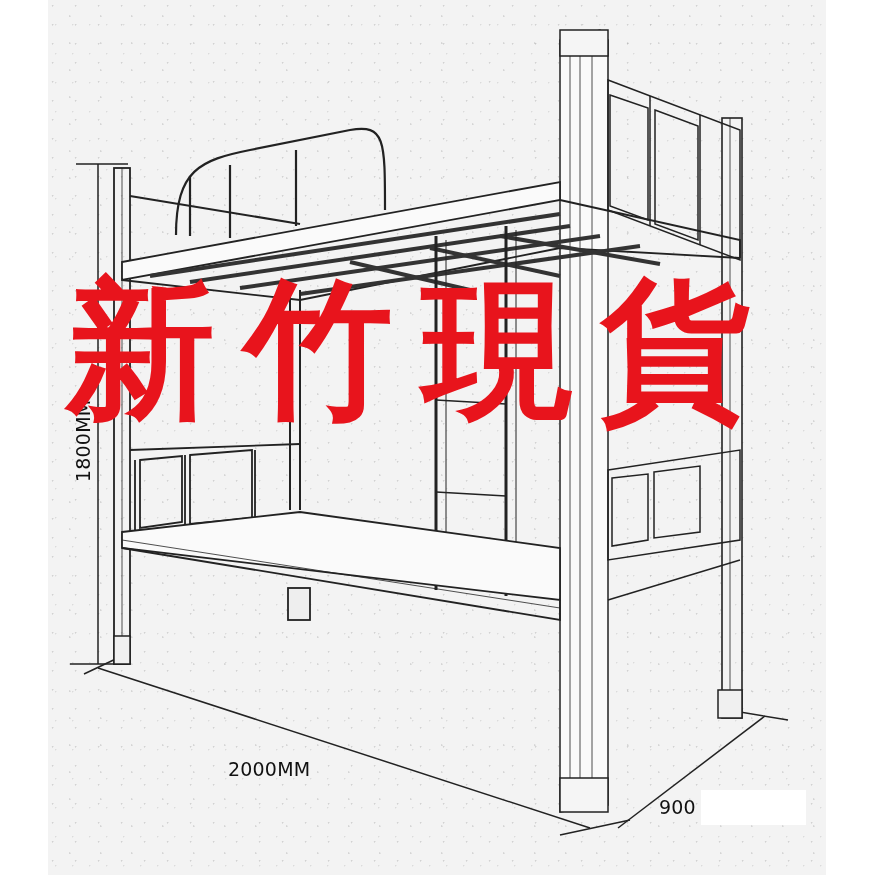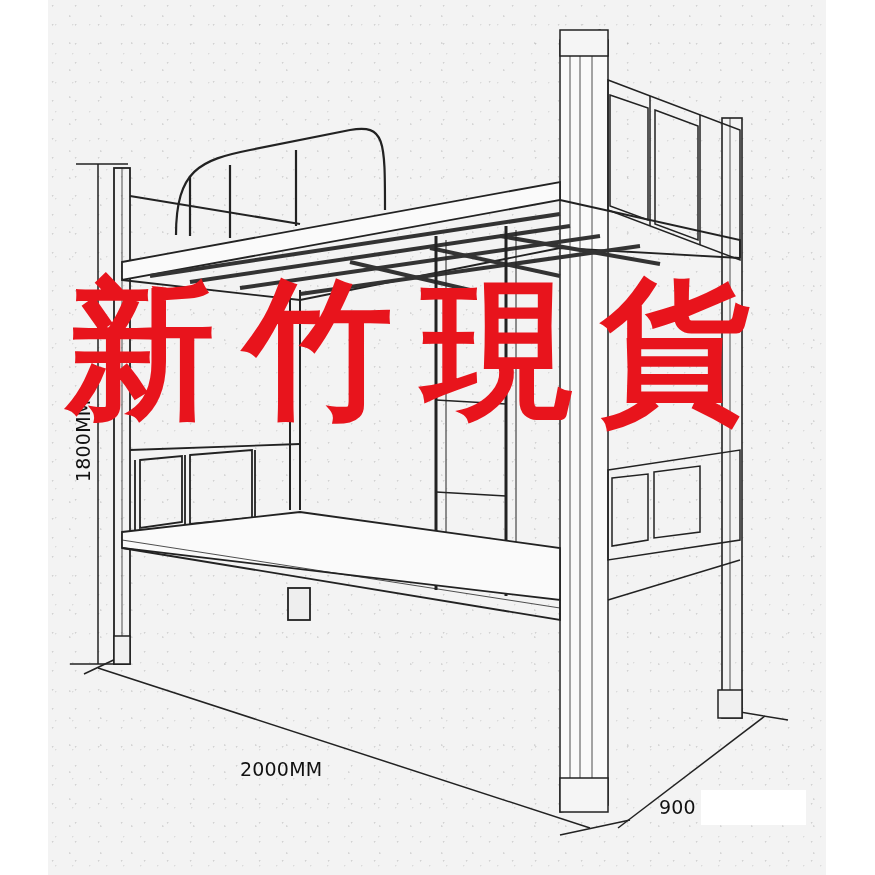--- a/index.html
+++ b/index.html
@@ -9,21 +9,21 @@
     background-color:#f3f3f3;
     background-image:
       radial-gradient(circle at 20% 30%, rgba(150,150,150,0.35) 0.6px, transparent 1.2px),
       radial-gradient(circle at 70% 60%, rgba(140,140,140,0.3) 0.6px, transparent 1.2px),
       radial-gradient(circle at 45% 85%, rgba(160,160,160,0.3) 0.5px, transparent 1.1px);
     background-size:23px 19px, 31px 27px, 17px 29px;}
   svg#drawing{position:absolute;left:0;top:0;}
   .dim-label{position:absolute;color:#111;font-family:"DejaVu Sans",sans-serif;font-size:19px;letter-spacing:0.2px;}
   #dim-height{left:64px;top:422px;transform:rotate(-90deg);transform-origin:left top;width:auto;white-space:nowrap;}
   #dim-height{left:72px;top:482px;}
-  #dim-length{left:240px;top:758px;}
+  #dim-length{left:228px;top:758px;}
   #dim-depth{left:659px;top:796px;}
   #redact{position:absolute;left:701px;top:790px;width:105px;height:35px;background:#ffffff;}
   #overlay{position:absolute;left:58px;top:270px;width:700px;height:160px;display:flex;justify-content:space-between;align-items:center;}
   .overlay-char{color:#e8141c;font-family:"DejaVu Sans",sans-serif;font-weight:bold;font-size:150px;line-height:160px;width:165px;text-align:center;}
 </style>
 </head>
 <body>
 
 <div id="canvas">
   <div id="paper"></div>

